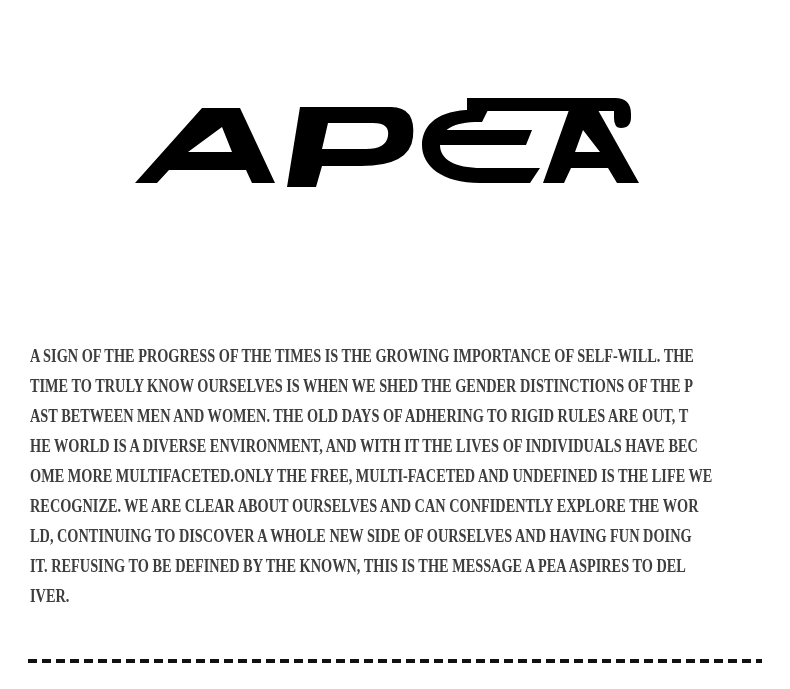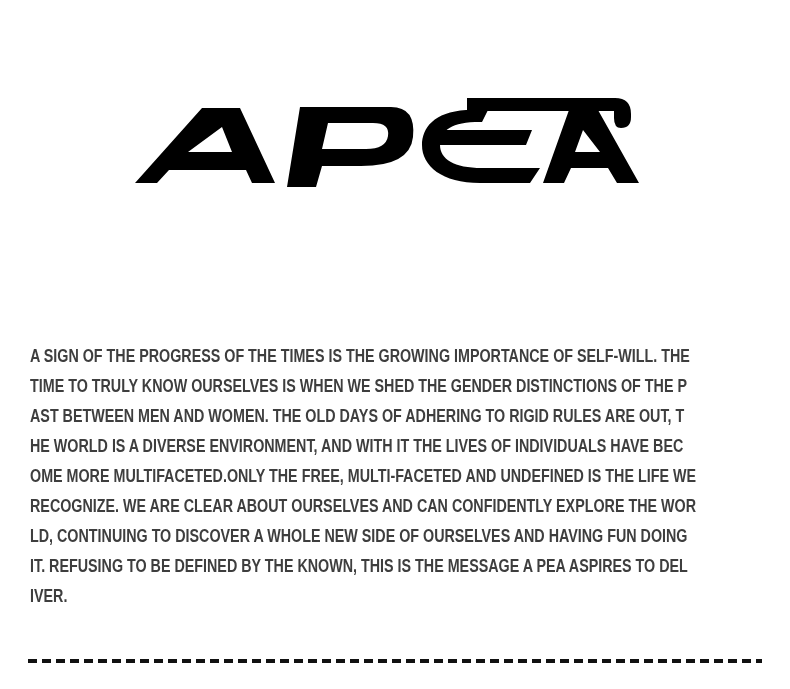--- a/index.html
+++ b/index.html
@@ -3,20 +3,21 @@
 <meta charset="utf-8">
 <style>
   html, body { margin: 0; padding: 0; }
   body { background: #ffffff; font-family: "Liberation Sans", "DejaVu Sans", sans-serif; }
   .page {
     position: relative;
     width: 790px;
     height: 689px;
     background: #ffffff;
     overflow: hidden;
+    font-family: Liberation Serif, serif;
   }
   .logo-wrap {
     position: absolute;
     left: 128px;
     top: 90px;
     width: 515px;
     height: 100px;
   }
   .logo-wrap svg { display: block; width: 515px; height: 100px; }
   .sr-only {

